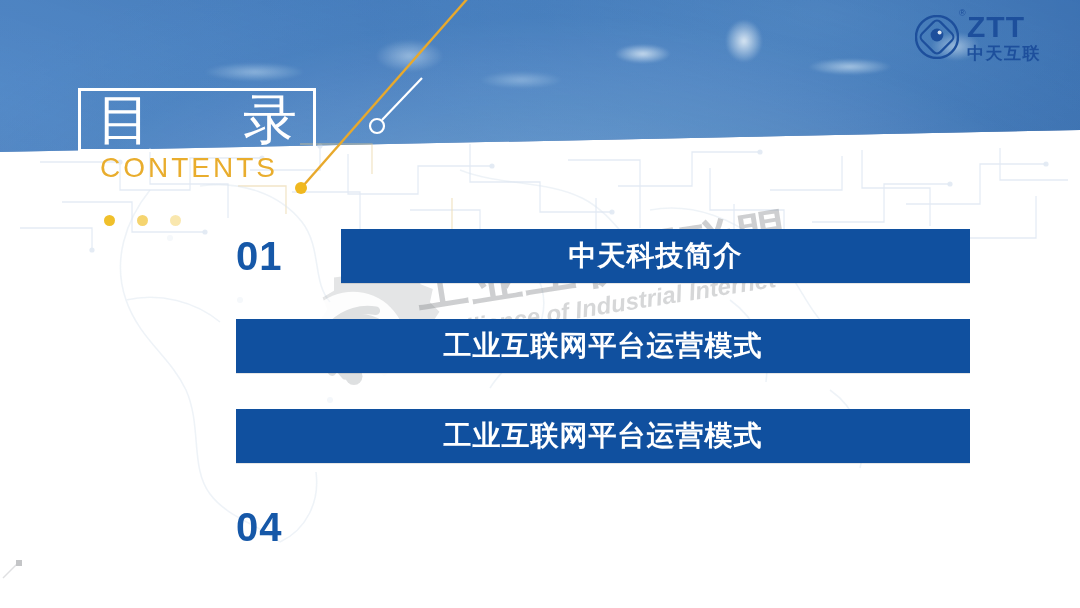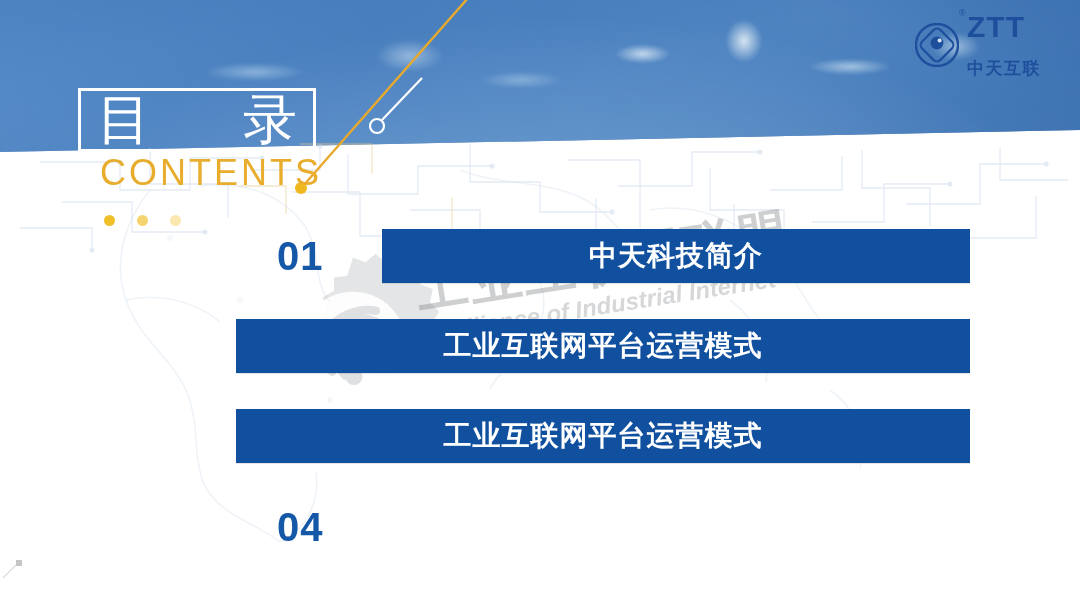--- a/index.html
+++ b/index.html
@@ -148,21 +148,21 @@
     font-family: "DejaVu Sans", "Liberation Sans", sans-serif;
     font-size: 54px;
     font-weight: 300;
     color: #ffffff;
     line-height: 1;
     letter-spacing: 0;
   }
   .contents-label {
     position: absolute;
     left: 100px; top: 152px;
-    font-size: 36px;
+    font-size: 28px;
     font-weight: 400;
     letter-spacing: 3px;
     color: #e9ad2d;
     font-family: "Liberation Sans", sans-serif;
   }
 
   
   .gold-line { position: absolute; left: 270px; top: -10px; width: 220px; height: 210px; pointer-events:none; }
   .white-line { position: absolute; left: 360px; top: 70px; width: 70px; height: 70px; pointer-events:none; }
   .dots {
@@ -195,21 +195,20 @@
   }
   .row .num {
     width: 105px;
     flex: 0 0 105px;
     font-size: 40px;
     font-weight: bold;
     color: #1658a8;
     letter-spacing: 1px;
     line-height: 1;
     font-family: "Liberation Sans", sans-serif;
-    margin-left: 41px;
   }
   .row .bar {
     flex: 1 1 auto;
     height: 54px;
     background: #10509f;
     display: flex;
     align-items: center;
     justify-content: center;
     box-shadow: 0 1px 0 rgba(0,0,0,0.10);
   }
@@ -330,21 +329,21 @@
       <circle cx="22" cy="22" r="21" fill="none" stroke="#1d4f9c" stroke-width="2.4"></circle>
       <rect x="9" y="9" width="26" height="26" rx="5" transform="rotate(45 22 22)" fill="none" stroke="#1d4f9c" stroke-width="2.2"></rect>
       <circle cx="22" cy="20" r="6.4" fill="#1d4f9c"></circle>
       <circle cx="24.6" cy="17.6" r="2" fill="#ffffff" opacity="0.85"></circle>
     </svg>
     <div style="display:flex;flex-direction:column;line-height:1;">
       <div style="position:relative;">
         <span style="font-family:'Liberation Sans',sans-serif;font-size:30px;font-weight:bold;color:#1d4f9c;letter-spacing:1px;">ZTT</span>
         <span style="position:absolute;left:-8px;top:-3px;font-size:9px;color:#1d4f9c;">®</span>
       </div>
-      <div style="font-family:'DejaVu Sans','Liberation Sans',sans-serif;font-size:17px;font-weight:bold;color:#1d4f9c;letter-spacing:1.5px;margin-top:18px;">中天互联</div>
+      <div style="font-family:'DejaVu Sans','Liberation Sans',sans-serif;font-size:17px;font-weight:bold;color:#1d4f9c;letter-spacing:1.5px;margin-top:3px;">中天互联</div>
     </div>
   </div>
 
   <svg class="gold-line" viewBox="0 0 220 210">
     <line x1="205" y1="0" x2="33" y2="196" stroke="#e8a92c" stroke-width="2.4"></line>
     <circle cx="31" cy="198" r="6" fill="#f0b81f"></circle>
   </svg>
 
   <svg class="white-line" viewBox="0 0 70 70">
     <line x1="62" y1="8" x2="22" y2="50" stroke="#ffffff" stroke-width="2.2"></line>

